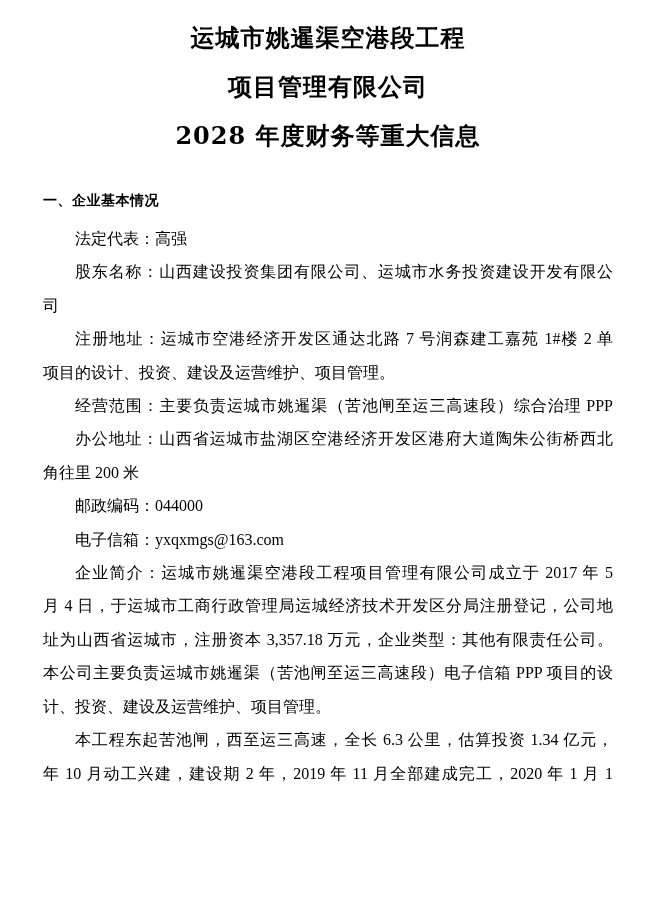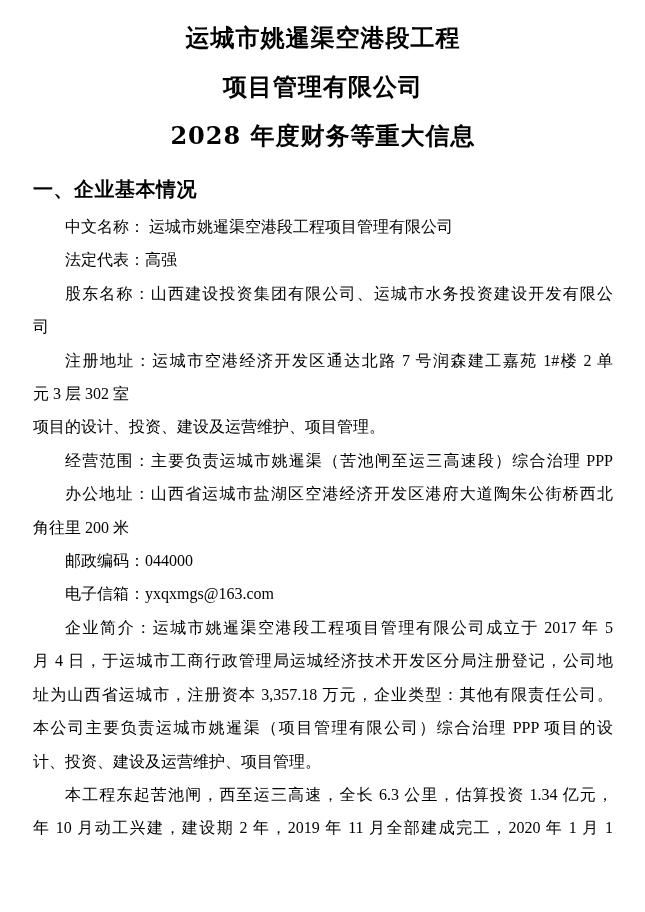--- a/index.html
+++ b/index.html
@@ -8,41 +8,41 @@
     padding: 0;
     background: #ffffff;
   }
   .page {
     position: relative;
     width: 645px;
     height: 912px;
     margin: 0;
     background: #ffffff;
     box-sizing: border-box;
-    padding: 26px 32px 0 33px;
+    padding: 26px 32px 0 43px;
     color: #000000;
     font-family: "Liberation Serif", "DejaVu Serif", serif;
     overflow: hidden;
   }
   .title-block {
     text-align: center;
   }
   .title-line {
     font-family: "DejaVu Serif", "Liberation Serif", serif;
     font-size: 24px;
     font-weight: 700;
     line-height: 24px;
     margin: 0 0 25px 0;
     letter-spacing: 1px;
     white-space: nowrap;
   }
   .section-heading {
-    margin-top: 32px;
-    font-family: Liberation Sans, sans-serif;
-    font-size: 20px;
+    margin-top: 44px;
+    font-family: Liberation Serif, serif;
+    font-size: 14px;
     font-weight: 700;
     line-height: 18px;
     letter-spacing: 0.5px;
   }
   .document-body {
     margin-top: 12px;
     font-size: 16px;
   }
   .paragraph {
     margin: 0;
@@ -65,52 +65,48 @@
 
 <div class="page">
   <div class="title-block">
     <div class="title-line">运城市姚暹渠空港段工程</div>
     <div class="title-line">项目管理有限公司</div>
     <div class="title-line">2028 年度财务等重大信息</div>
   </div>
   <div class="section-heading">一、企业基本情况</div>
   <div class="document-body">
       <div class="paragraph">
-        <div class="line indent">中文名称： 运城市姚暹渠空港段工程项目管理有限公司</div>
-      </div>
-      <div class="paragraph">
         <div class="line indent">法定代表：高强</div>
       </div>
       <div class="paragraph">
         <div class="line indent stretch">股东名称：山西建设投资集团有限公司、运城市水务投资建设开发有限公</div>
         <div class="line">司</div>
       </div>
       <div class="paragraph">
         <div class="line indent stretch">注册地址：运城市空港经济开发区通达北路 7 号润森建工嘉苑 1#楼 2 单</div>
-        <div class="line">元 3 层 302 室</div>
       </div>
       <div class="paragraph">
         <div class="line">项目的设计、投资、建设及运营维护、项目管理。</div>
         <div class="line indent stretch">经营范围：主要负责运城市姚暹渠（苦池闸至运三高速段）综合治理 PPP</div>
       </div>
       <div class="paragraph">
         <div class="line indent stretch">办公地址：山西省运城市盐湖区空港经济开发区港府大道陶朱公街桥西北</div>
         <div class="line">角往里 200 米</div>
       </div>
       <div class="paragraph">
         <div class="line indent">邮政编码：044000</div>
       </div>
       <div class="paragraph">
         <div class="line indent">电子信箱：yxqxmgs@163.com</div>
       </div>
       <div class="paragraph">
         <div class="line indent stretch">企业简介：运城市姚暹渠空港段工程项目管理有限公司成立于 2017 年 5</div>
         <div class="line stretch">月 4 日，于运城市工商行政管理局运城经济技术开发区分局注册登记，公司地</div>
         <div class="line stretch">址为山西省运城市，注册资本 3,357.18 万元，企业类型：其他有限责任公司。</div>
-        <div class="line stretch">本公司主要负责运城市姚暹渠（项目管理有限公司）综合治理 PPP 项目的设</div>
+        <div class="line stretch">本公司主要负责运城市姚暹渠（苦池闸至运三高速段）电子信箱 PPP 项目的设</div>
         <div class="line">计、投资、建设及运营维护、项目管理。</div>
       </div>
       <div class="paragraph">
         <div class="line indent stretch">本工程东起苦池闸，西至运三高速，全长 6.3 公里，估算投资 1.34 亿元，</div>
         <div class="line stretch">年 10 月动工兴建，建设期 2 年，2019 年 11 月全部建成完工，2020 年 1 月 1</div>
       </div>
     </div>
 </div>
 
 </body></html>

